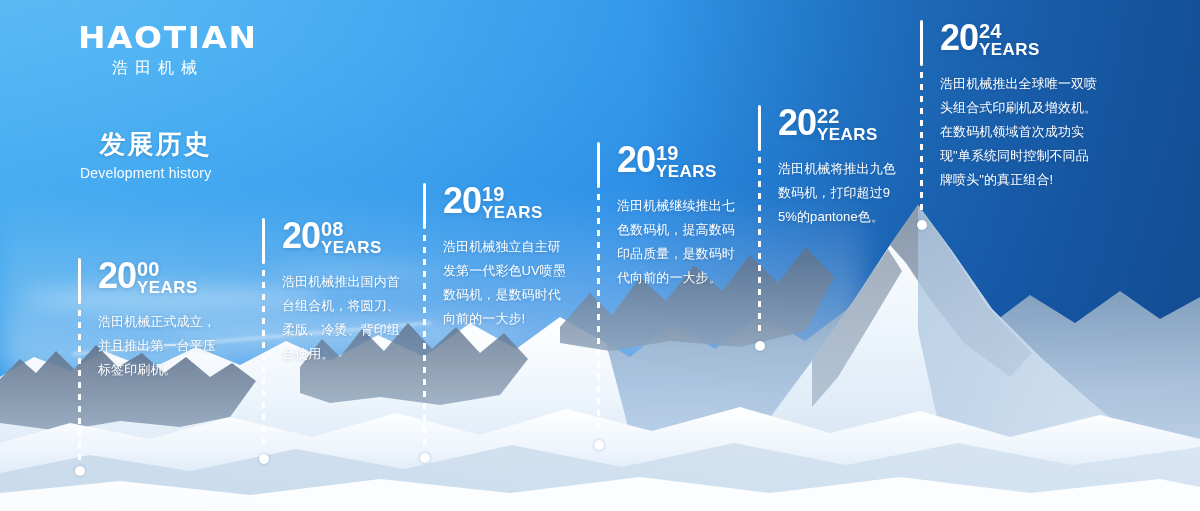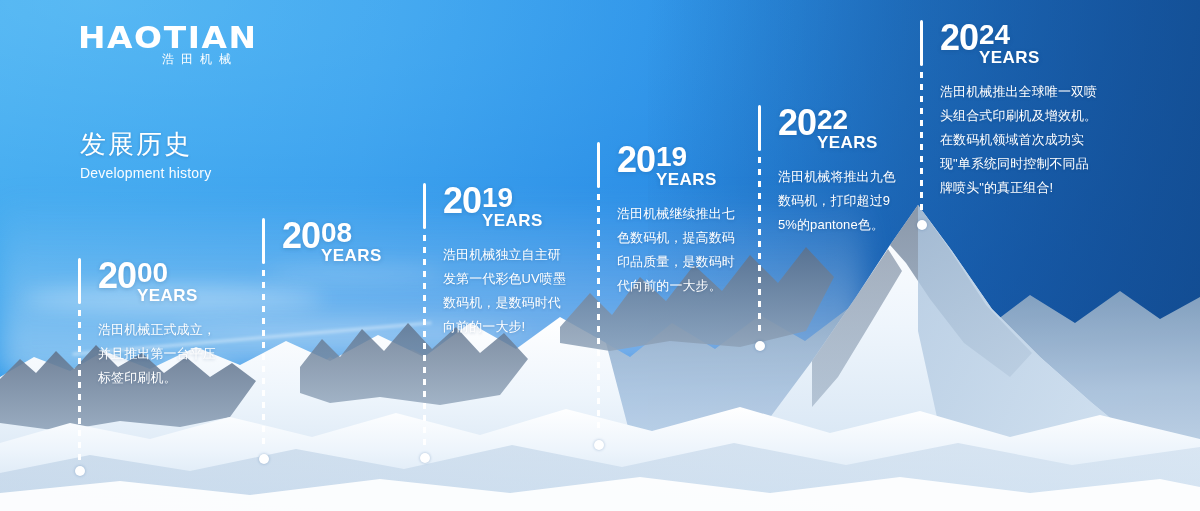--- a/index.html
+++ b/index.html
@@ -50,30 +50,30 @@
 
   
   .logo { position:absolute; left:78px; top:22px; width:210px; }
   .logo-mark {
     font-size:31px; font-weight:bold; color:#fff;
     letter-spacing:1.5px; line-height:1;
     font-family:"DejaVu Sans",sans-serif;
     transform:scaleX(1.06); transform-origin:left center;
   }
   .logo-cn {
-    text-align:center; color:#fff;
-    font-size:12px; letter-spacing:7px; line-height:1;
+    margin-top:7px; text-align:left; color:#fff;
+    font-size:16px; letter-spacing:7px; line-height:1;
     padding-left:34px;
   }
 
   
   .heading { position:absolute; left:80px; top:128px; color:#fff; }
   .heading h1 {
-    font-size:26px; font-weight:normal; letter-spacing:2px;
-    line-height:1.25; text-shadow:0 1px 3px rgba(20,60,110,.25);
+    font-size:26px; font-weight:bold; letter-spacing:2px;
+    line-height:1.25; text-shadow:0 1px 3px rgba(20,60,110,.25);text-align:right;
   }
   .heading .sub {
     font-size:14px; margin-top:4px; letter-spacing:.2px;
     color:rgba(255,255,255,.97);
   }
 
   
   .timeline { position:absolute; inset:0; }
 
   .tl-item { position:absolute; width:150px; }
@@ -102,21 +102,21 @@
   }
   .tl-year .y-main {
     font-size:36px; font-weight:bold; letter-spacing:-1px;
     font-family:"Liberation Sans","DejaVu Sans",sans-serif;
   }
   .tl-year .y-stack {
     display:inline-flex; flex-direction:column;
     vertical-align:top; margin-left:1px; margin-top:1px;
   }
   .tl-year .y-sub {
-    font-size:28px; font-weight:bold; line-height:1; letter-spacing:0px;
+    font-size:20px; font-weight:bold; line-height:1; letter-spacing:0px;
   }
   .tl-year .y-label {
     font-size:17px; font-weight:bold; line-height:1.05;
     letter-spacing:.4px;
   }
 
   .tl-text {
     margin-top:13px; color:#fff;
     font-size:13px; line-height:1.85;
     letter-spacing:.1px;
@@ -234,20 +234,21 @@
       </div>
       <div class="tl-item" style="left: 262px; top: 218px;">
         <div class="tl-rule" style="height: 46px;"></div>
         <div class="tl-dash" style="top: 52px; height: 178px;"></div>
         <div class="tl-dot" style="top: 236px;"></div>
         <div class="tl-body">
           <div class="tl-year"><span class="y-main">20</span><span class="y-stack">
               <span class="y-sub">08</span>
               <span class="y-label">YEARS</span>
             </span></div>
+          <div class="tl-text">浩田机械推出国内首台组合机，将圆刀、柔版、冷烫、背印组合使用。</div>
         </div>
       </div>
       <div class="tl-item" style="left: 423px; top: 183px;">
         <div class="tl-rule" style="height: 46px;"></div>
         <div class="tl-dash" style="top: 52px; height: 212px;"></div>
         <div class="tl-dot" style="top: 270px;"></div>
         <div class="tl-body">
           <div class="tl-year"><span class="y-main">20</span><span class="y-stack">
               <span class="y-sub">19</span>
               <span class="y-label">YEARS</span>

